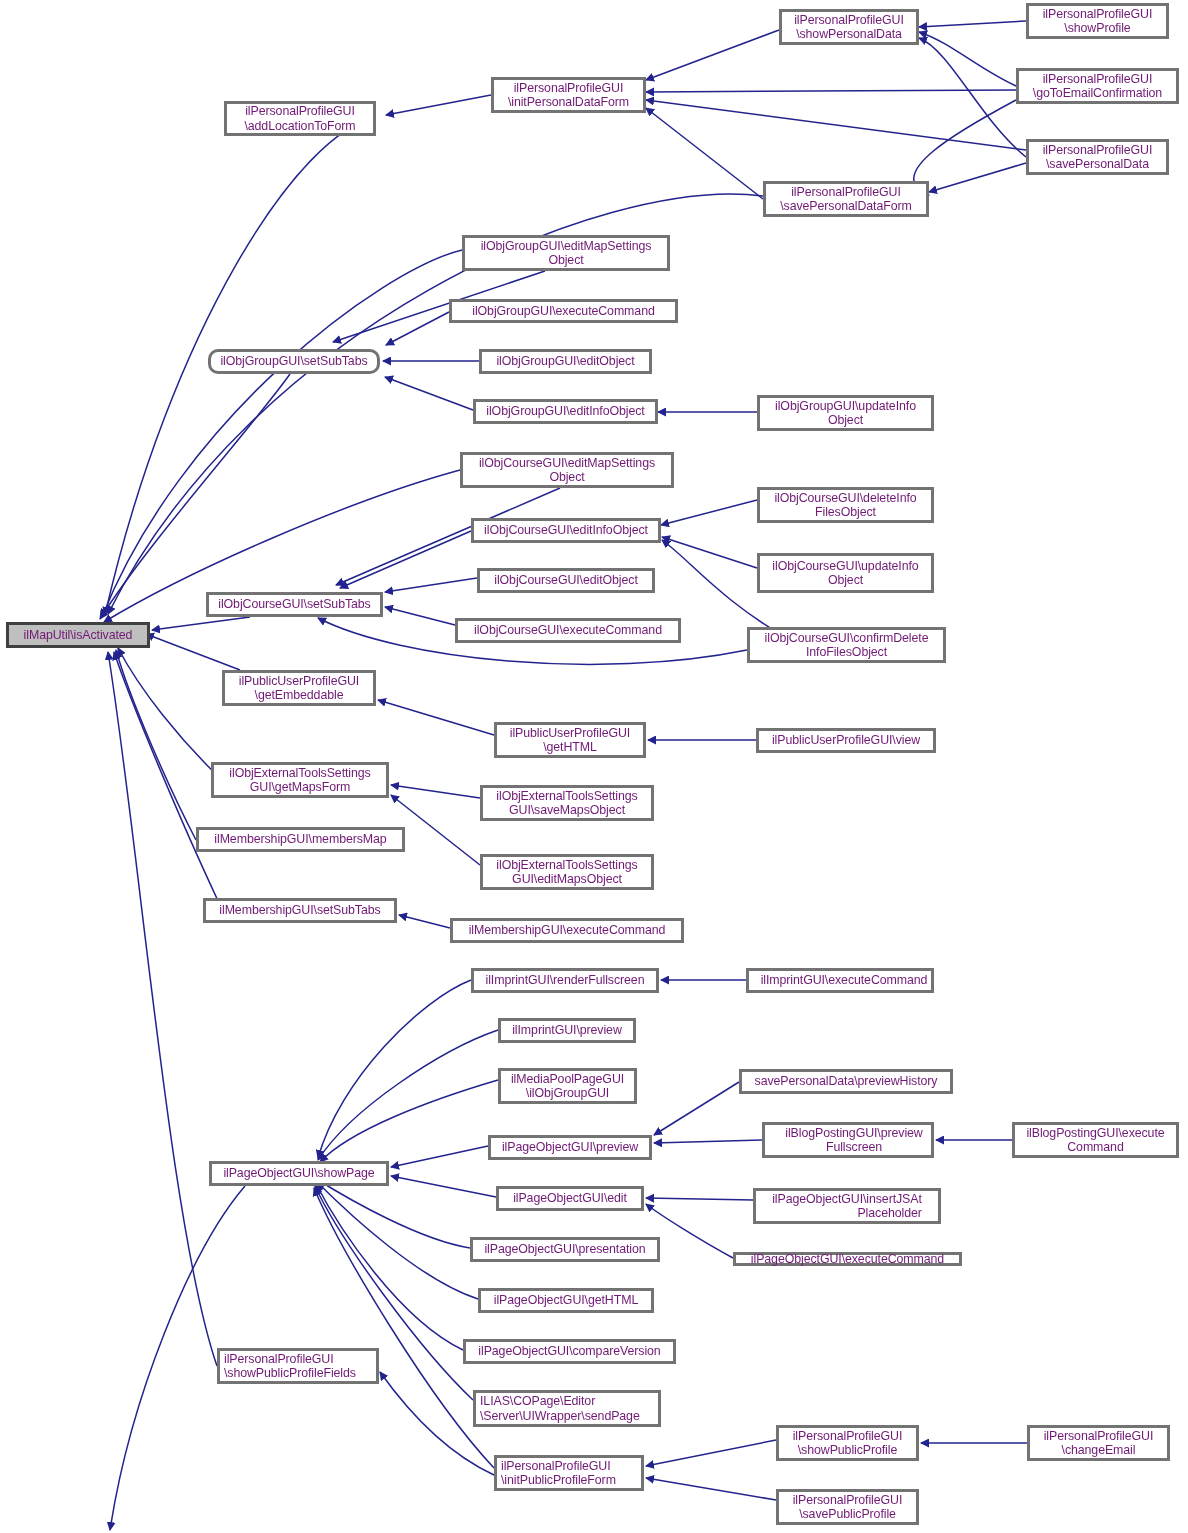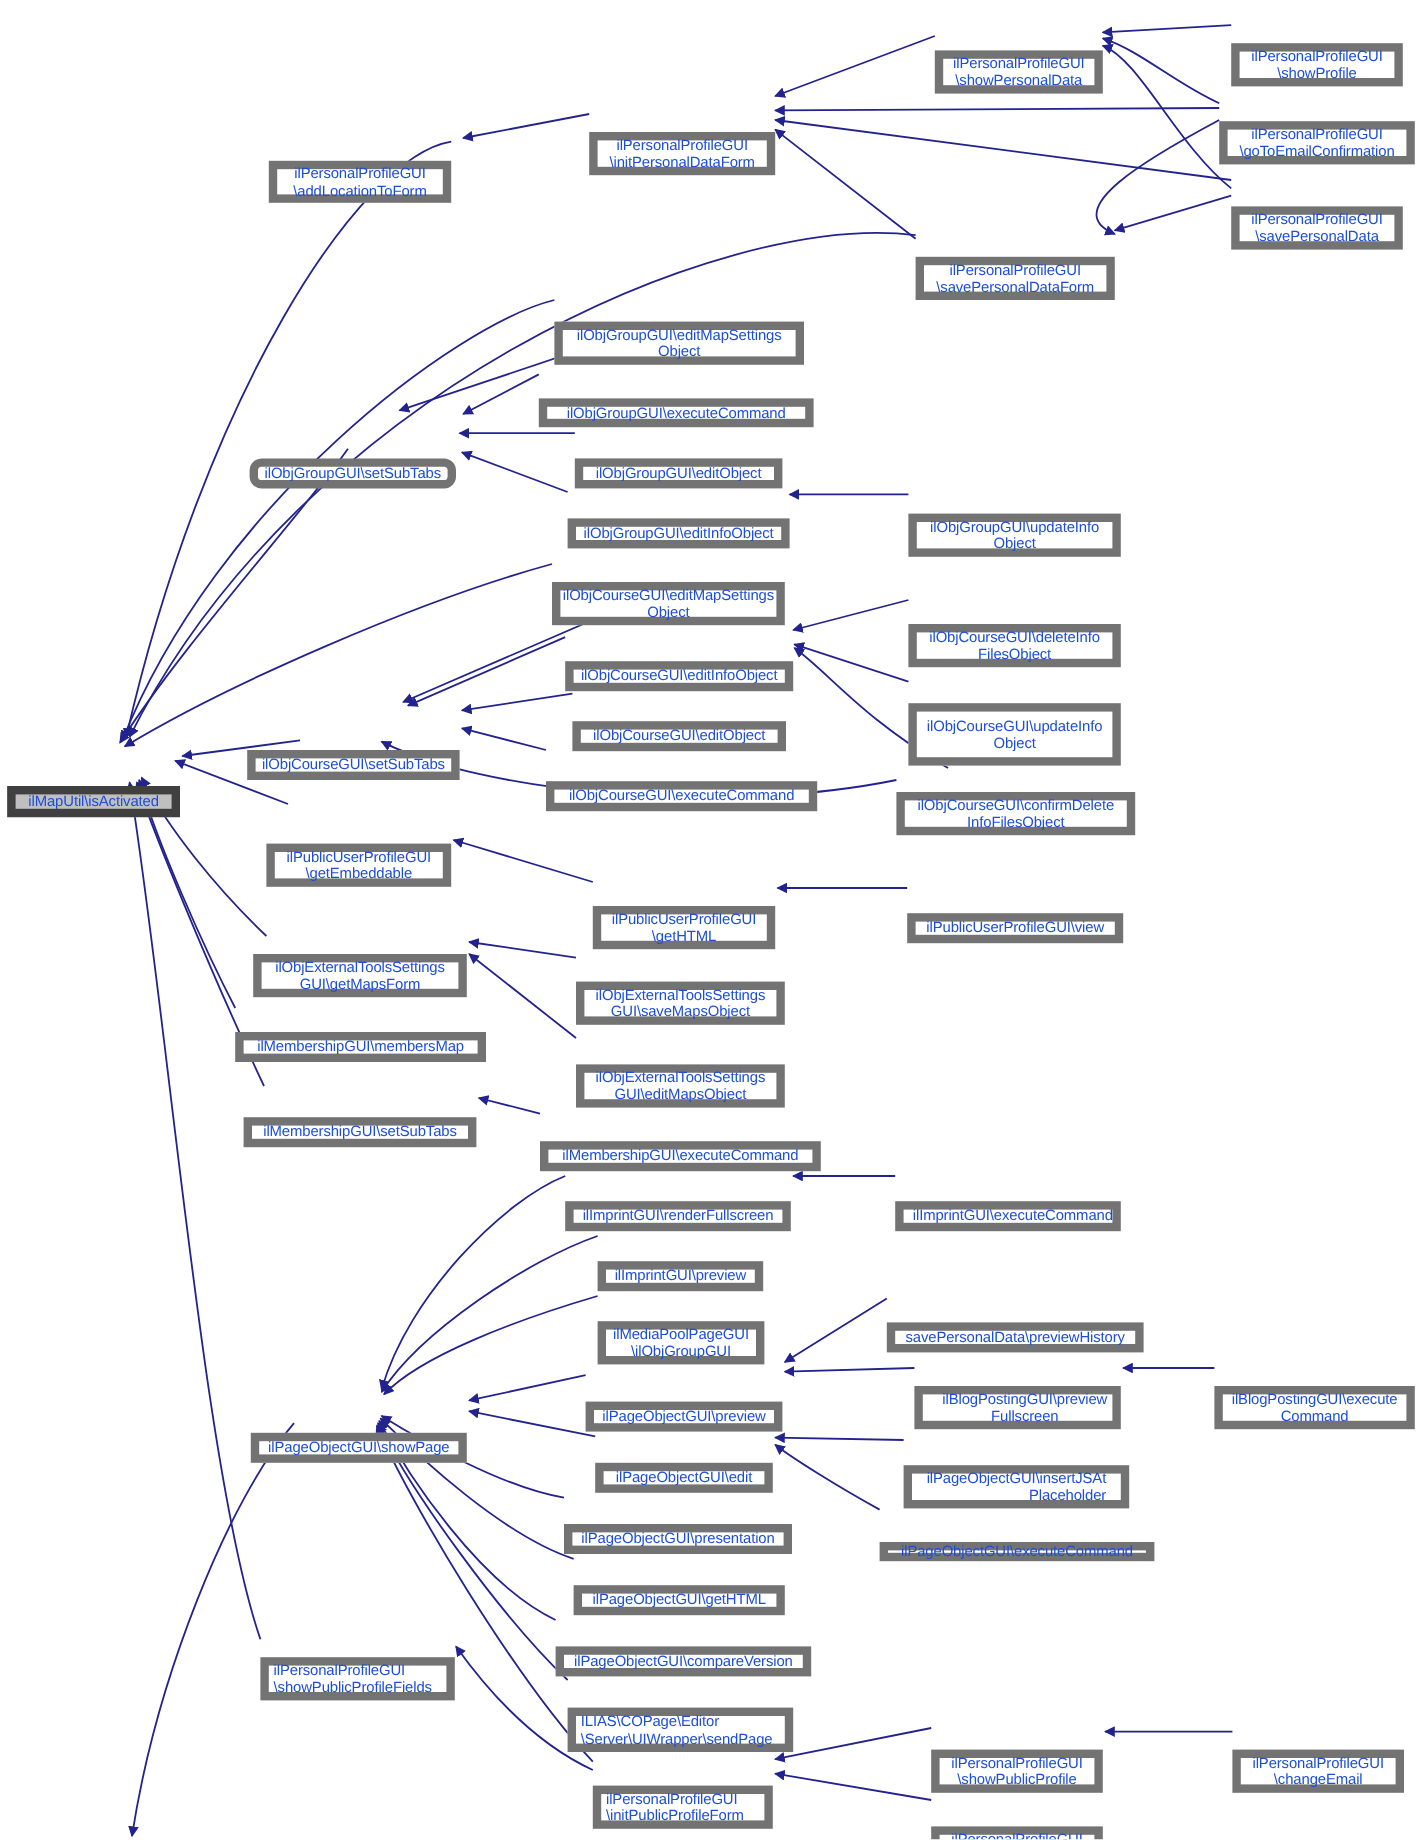--- a/index.html
+++ b/index.html
@@ -8,33 +8,32 @@
     position:relative;
     width:1188px;height:1533px;
     background:#ffffff;
     font-family:"Liberation Sans","DejaVu Sans",sans-serif;
     overflow:hidden;
   }
   svg.edges{position:absolute;left:0;top:0;width:1188px;height:1533px;pointer-events:none;}
   .node{
     position:absolute;
     box-sizing:border-box;
-    border:7px solid #737373;
+    border:3px solid #737373;
     background:#ffffff;
-    color:#1d4ed8;
+    color:#701a75;
     font-size:12.4px;
     line-height:14.5px;
     display:flex;
     align-items:center;
     justify-content:center;
     text-align:center;
     padding:1px 4px;
     white-space:pre-line;
     letter-spacing:-0.1px;
-    margin-top:33px;
   }
   .node.root{
     background:#bfbfbf;
     border-color:#404040;
   }
   .node.leftalign{
     justify-content:flex-start;
     text-align:left;
   }
 </style>
@@ -128,26 +127,26 @@
       <div class="node" style="left: 763px; top: 181px; width: 166px; height: 36px;">ilPersonalProfileGUI
 \savePersonalDataForm</div>
       <div class="node" style="left: 462px; top: 235px; width: 208px; height: 36px;">ilObjGroupGUI\editMapSettings
 Object</div>
       <div class="node" style="left: 449px; top: 299px; width: 229px; height: 24px;">ilObjGroupGUI\executeCommand</div>
       <div class="node" style="left: 208px; top: 349px; width: 172px; height: 25px; border-radius: 10px;">ilObjGroupGUI\setSubTabs</div>
       <div class="node" style="left: 479px; top: 349px; width: 173px; height: 25px;">ilObjGroupGUI\editObject</div>
       <div class="node" style="left: 473px; top: 399px; width: 185px; height: 25px;">ilObjGroupGUI\editInfoObject</div>
       <div class="node" style="left: 757px; top: 395px; width: 177px; height: 36px;">ilObjGroupGUI\updateInfo
 Object</div>
-      <div class="node" style="left: 460px; top: 452px; width: 194px; height: 36px;">ilObjCourseGUI\editMapSettings
+      <div class="node" style="left: 460px; top: 452px; width: 214px; height: 36px;">ilObjCourseGUI\editMapSettings
 Object</div>
       <div class="node" style="left: 757px; top: 487px; width: 177px; height: 36px;">ilObjCourseGUI\deleteInfo
 FilesObject</div>
       <div class="node" style="left: 471px; top: 518px; width: 190px; height: 25px;">ilObjCourseGUI\editInfoObject</div>
-      <div class="node" style="left: 757px; top: 553px; width: 177px; height: 52px;">ilObjCourseGUI\updateInfo
+      <div class="node" style="left: 757px; top: 553px; width: 177px; height: 40px;">ilObjCourseGUI\updateInfo
 Object</div>
       <div class="node" style="left: 477px; top: 568px; width: 178px; height: 25px;">ilObjCourseGUI\editObject</div>
       <div class="node" style="left: 206px; top: 592px; width: 177px; height: 25px;">ilObjCourseGUI\setSubTabs</div>
       <div class="node" style="left: 455px; top: 618px; width: 226px; height: 25px;">ilObjCourseGUI\executeCommand</div>
       <div class="node" style="left: 747px; top: 627px; width: 199px; height: 36px;">ilObjCourseGUI\confirmDelete
 InfoFilesObject</div>
       <div class="node" style="left: 222px; top: 670px; width: 154px; height: 36px;">ilPublicUserProfileGUI
 \getEmbeddable</div>
       <div class="node" style="left: 494px; top: 722px; width: 152px; height: 36px;">ilPublicUserProfileGUI
 \getHTML</div>

